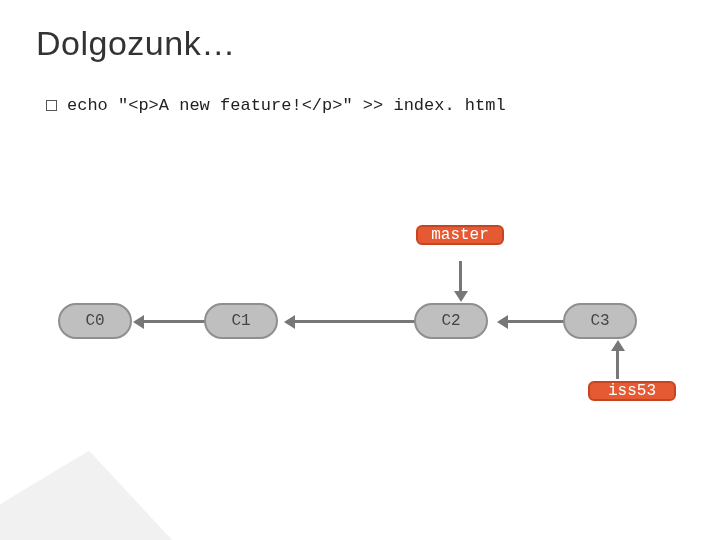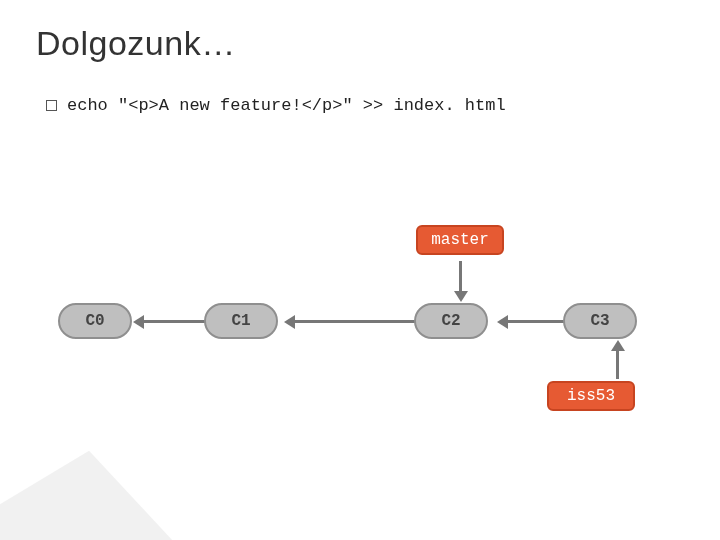--- a/index.html
+++ b/index.html
@@ -56,27 +56,27 @@
     width: 74px;
     height: 36px;
     background: #bfbfbf;
     border: 2px solid #8f8f8f;
     border-radius: 18px;
     display: flex;
     align-items: center;
     justify-content: center;
     font-family: "Courier New", monospace;
     font-size: 16px;
-    font-weight: bold;
+    font-weight: normal;
     color: #444;
   }
   .branch-box {
     position: absolute;
     width: 88px;
-    height: 30px;
+    height: 20px;
     background: #e65a33;
     border: 2px solid #c74420;
     border-radius: 6px;
     display: flex;
     align-items: center;
     justify-content: center;
     font-family: "Courier New", monospace;
     font-size: 16px;
     color: #ffffff;
     text-align: center;
@@ -172,14 +172,14 @@
     </div>
     <div class="arrow-v" style="left: 567px; top: 116px; height: 38px;">
       <div class="line" style="top: 9px; height: 29px;"></div>
       <div class="head-up"></div>
     </div>
     <div class="commit" style="left: 8px; top: 78px;">C0</div>
     <div class="commit" style="left: 154px; top: 78px;">C1</div>
     <div class="commit" style="left: 364px; top: 78px;">C2</div>
     <div class="commit" style="left: 513px; top: 78px;">C3</div>
     <div class="branch-box" style="left: 366px; top: 0px;">master</div>
-    <div class="branch-box" style="left: 497px; top: 156px;">iss53</div>
+    <div class="branch-box" style="left: 538px; top: 156px;">iss53</div>
   </div>
 
 </body></html>

